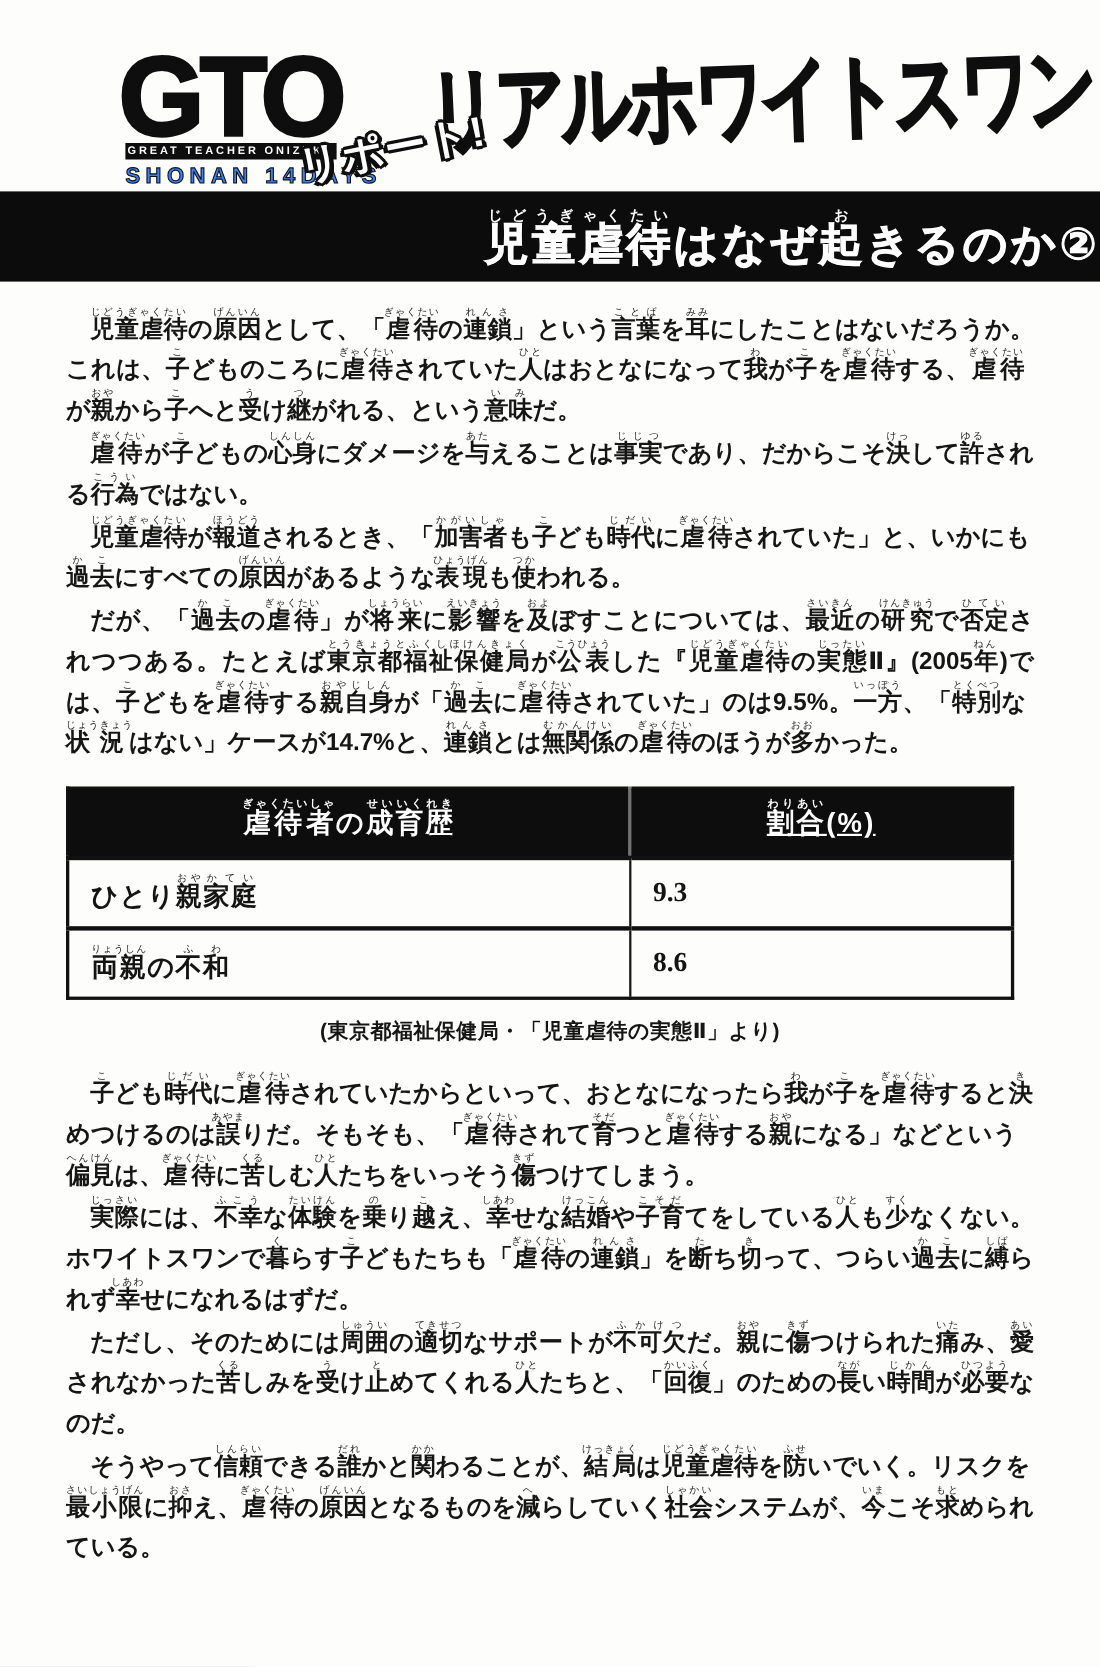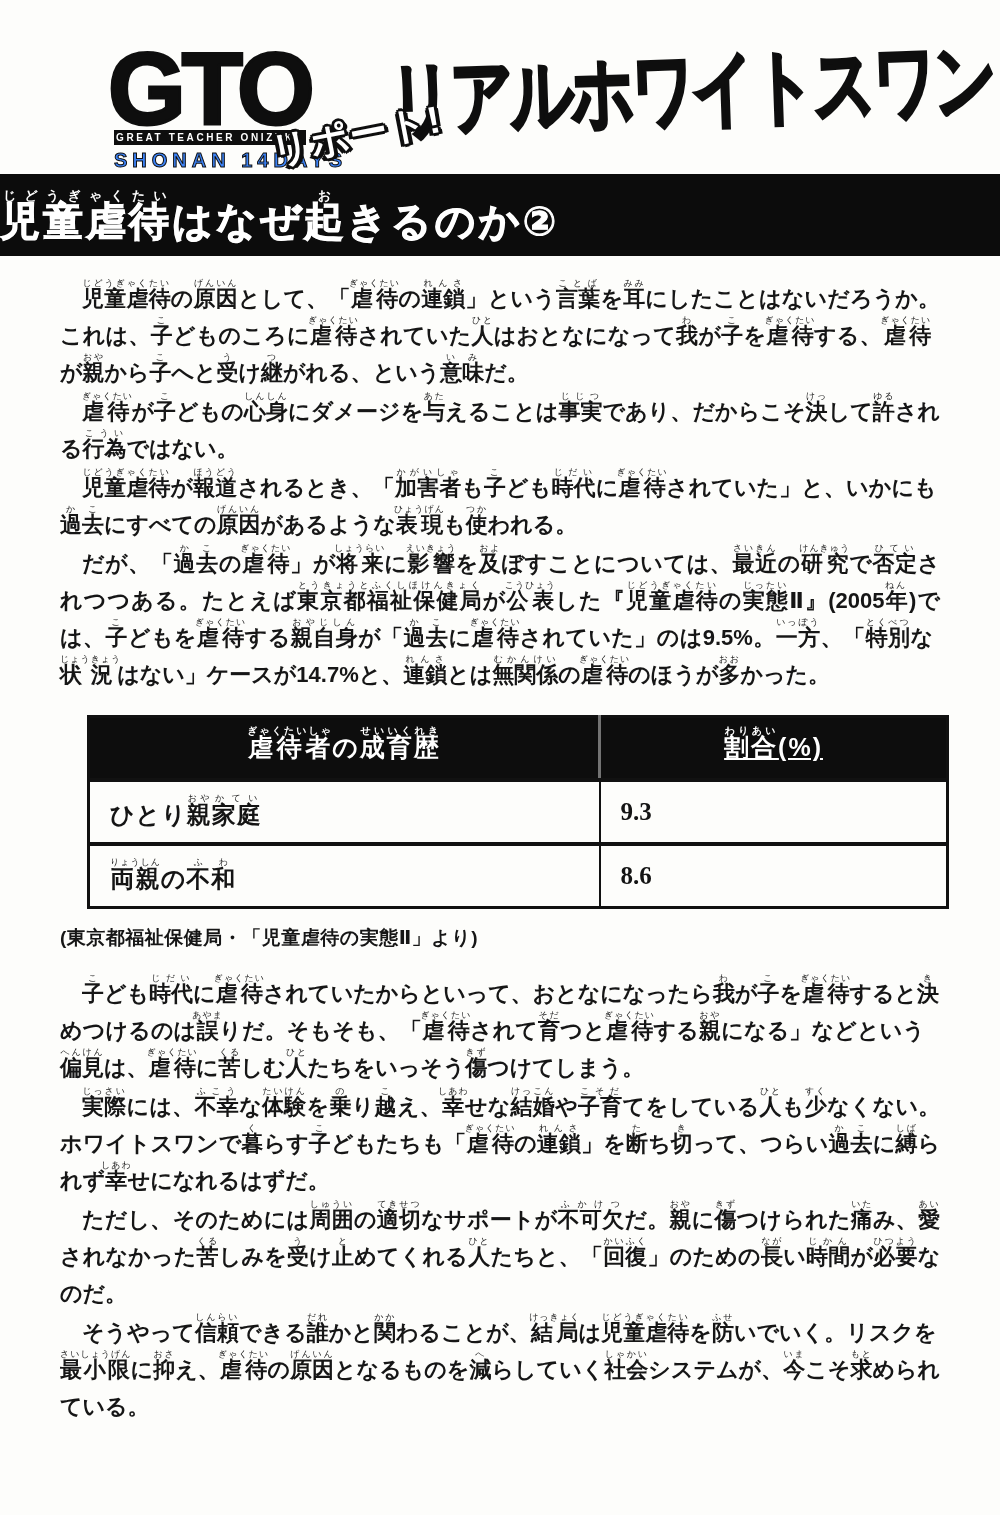--- a/index.html
+++ b/index.html
@@ -54,21 +54,21 @@
     font-size: 62px; font-weight: 900; letter-spacing: -3px;
     color: #0e0e0e; white-space: nowrap;
     -webkit-text-stroke: 2.5px #0e0e0e;
     transform: rotate(-2deg) scaleY(1.32);
     transform-origin: left center;
   }
 
   
   .title-bar {
     width: 100%; height: 82px; background: #0c0c0c;
-    display: flex; align-items: center; justify-content: flex-start;
+    display: flex; align-items: center; justify-content: flex-end;
     overflow: visible;
   }
   .page-title {
     margin: 0; color: #fff; font-size: 40px; font-weight: 900;
     letter-spacing: 3px; line-height: 1; padding-top: 10px;
     -webkit-text-stroke: 1px #fff; white-space: nowrap;
   }
   .page-title rt {
     font-size: 13px; font-weight: 700; letter-spacing: 2px;
     -webkit-text-stroke: 0;
@@ -80,21 +80,21 @@
     margin: 0; font-size: 22px; font-weight: 700; line-height: 37px;
     text-align: justify; text-indent: 1em; color: #161616;
   }
   .para rt, .cell-label rt, .credit rt {
     font-size: 9px; font-weight: 500; letter-spacing: 1px; color: #222;
   }
   ruby { ruby-align: space-around; }
 
   
   .abuse-table {
-    border-collapse: collapse; margin: 22px 0 0 27px;
+    border-collapse: collapse; margin: 22px 0 0 0;
     width: calc(100% - 18px);
     border: 3px solid #111;
   }
   .abuse-table th {
     background: #0d0d0d; color: #fff; height: 52px;
     font-size: 25px; font-weight: 900; text-align: center;
     letter-spacing: 2px; padding: 2px 0 6px 0;
   }
   .abuse-table th rt { font-size: 10px; font-weight: 600; letter-spacing: 2px; }
   .abuse-table th.col-percent { border-left: 3px solid #737373; text-decoration: underline; }
@@ -107,21 +107,21 @@
   .col-percent { width: 40.5%; }
   .cell-label {
     font-size: 24px; font-weight: 800; padding: 4px 0 0 20px;
     letter-spacing: 1px; color: #141414;
   }
   .cell-value {
     font-family: "Liberation Serif", "DejaVu Serif", serif;
     font-size: 25px; font-weight: 700; padding-left: 20px; color: #141414;
   }
   .table-source {
-    text-align: left; font-size: 19px; font-weight: 700;
+    text-align: center; font-size: 19px; font-weight: 700;
     margin: 16px 0 22px 0; letter-spacing: 0.5px; color: #161616;
   }
 </style>
 </head>
 <body>
 
 <div class="page">
 
   <header class="masthead">
     <div class="gto-logo-text">GTO</div>

